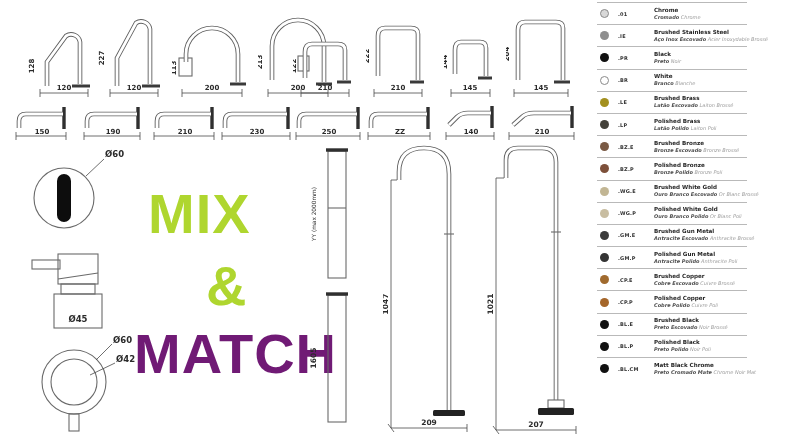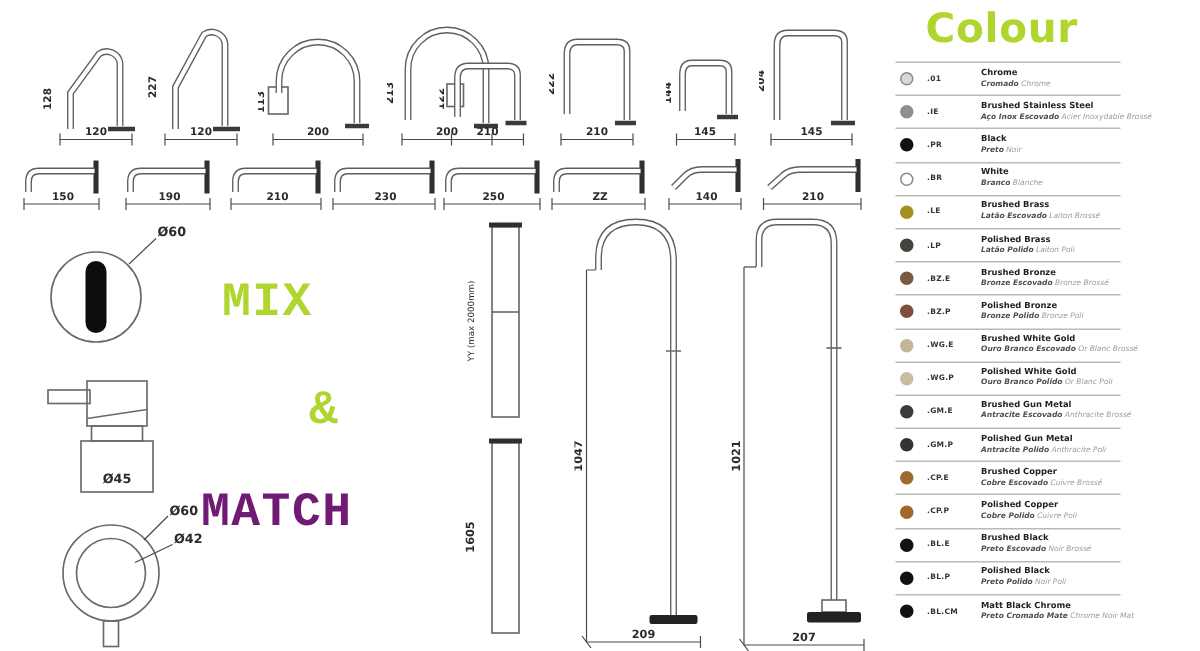--- a/index.html
+++ b/index.html
@@ -11,22 +11,22 @@
   .tube2{fill:none;stroke:#ffffff;stroke-width:2.8;stroke-linecap:butt;}
   .thin{fill:none;stroke:#6a6a6a;stroke-width:1.1;}
   .dimline{stroke:#4a4a4a;stroke-width:0.8;}
   .foot{stroke:#3a3a3a;stroke-width:3;}
   .plate{stroke:#2f2f2f;stroke-width:3.4;}
   text.dim{font:600 7px "DejaVu Sans",sans-serif;fill:#2b2b2b;}
   text.dim8{font:600 7.5px "DejaVu Sans",sans-serif;fill:#2b2b2b;}
   text.dia{font:600 8.5px "DejaVu Sans",sans-serif;fill:#2b2b2b;}
   text.small{font:500 5.8px "DejaVu Sans",sans-serif;fill:#2b2b2b;}
   
-  .mixword{position:absolute;font-family:Liberation Mono, monospace;font-weight:800;
-           font-size:32px;letter-spacing:1px;line-height:1;text-align:center;}
+  .mixword{position:absolute;font-family:Liberation Sans, sans-serif;font-weight:800;
+           font-size:56px;letter-spacing:1px;line-height:1;text-align:center;}
   
   #legend{position:absolute;left:597px;top:2px;width:200px;}
   #legend .title{font-family:"DejaVu Sans",sans-serif;font-weight:700;font-size:27px;
                  margin:2px 0 6px 20px;letter-spacing:0.5px;}
   #legend .rows{width:150px;}
   .lrow{display:grid;grid-template-columns:21px 36px 1fr;align-items:center;
         height:22.2px;border-top:1px solid #b9b9b9;box-sizing:border-box;}
   .swatch{width:9px;height:9px;border-radius:50%;margin-left:3px;box-sizing:border-box;}
   .swatch.outline{border:1px solid #8a8a8a;}
   .lcode{font-size:5px;font-weight:700;color:#333;letter-spacing:0.2px;}
@@ -276,21 +276,20 @@
     <line class="dimline" x1="10" y1="44" x2="18" y2="44"></line>
     <line class="dimline" x1="10" y1="44" x2="10" y2="296"></line>
     <line class="dimline" x1="10" y1="296" x2="90" y2="296"></line>
     <line class="dimline" x1="90" y1="292" x2="90" y2="300"></line>
     <line class="dimline" x1="7" y1="292" x2="13" y2="300"></line>
     <text class="dim8" transform="rotate(-90 7 170)" x="7" y="170" text-anchor="middle">1021</text>
     <text class="dim8" x="50" y="293" text-anchor="middle">207</text>
   </svg>
 
   <div id="legend">
-    <div class="title accent" style="color: rgb(175, 214, 47);">Colour</div>
     <div class="rows">
     <div class="lrow">
       <span class="swatch outline" style="background: rgb(216, 216, 216);"></span>
       <span class="lcode">.01</span>
       <span class="lnames">
         <div class="lname">Chrome</div>
         <div class="lsub"><span class="pt">Cromado</span> <span class="fr">Chrome</span></div>
       </span>
     </div>
 

